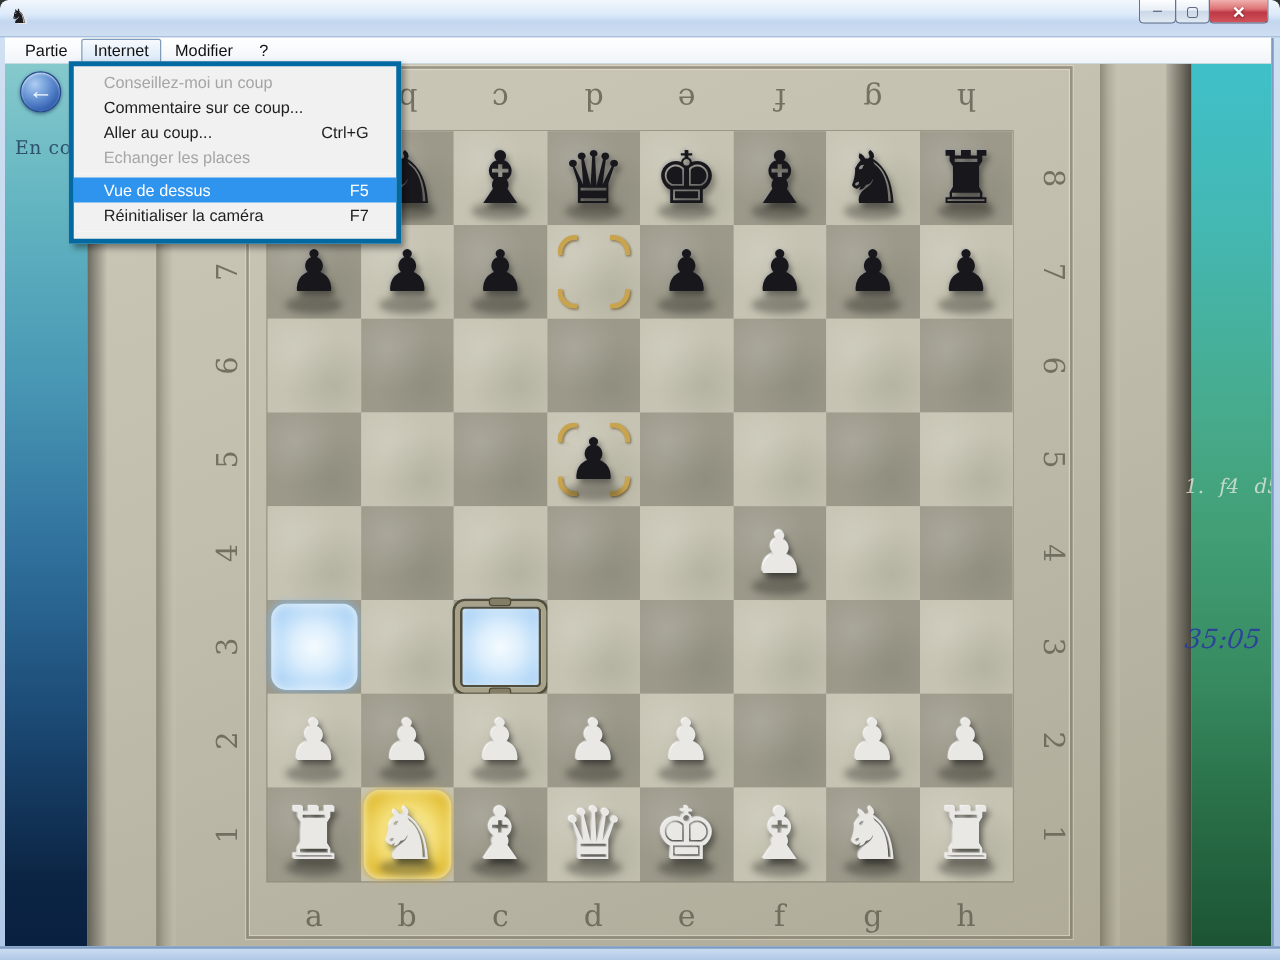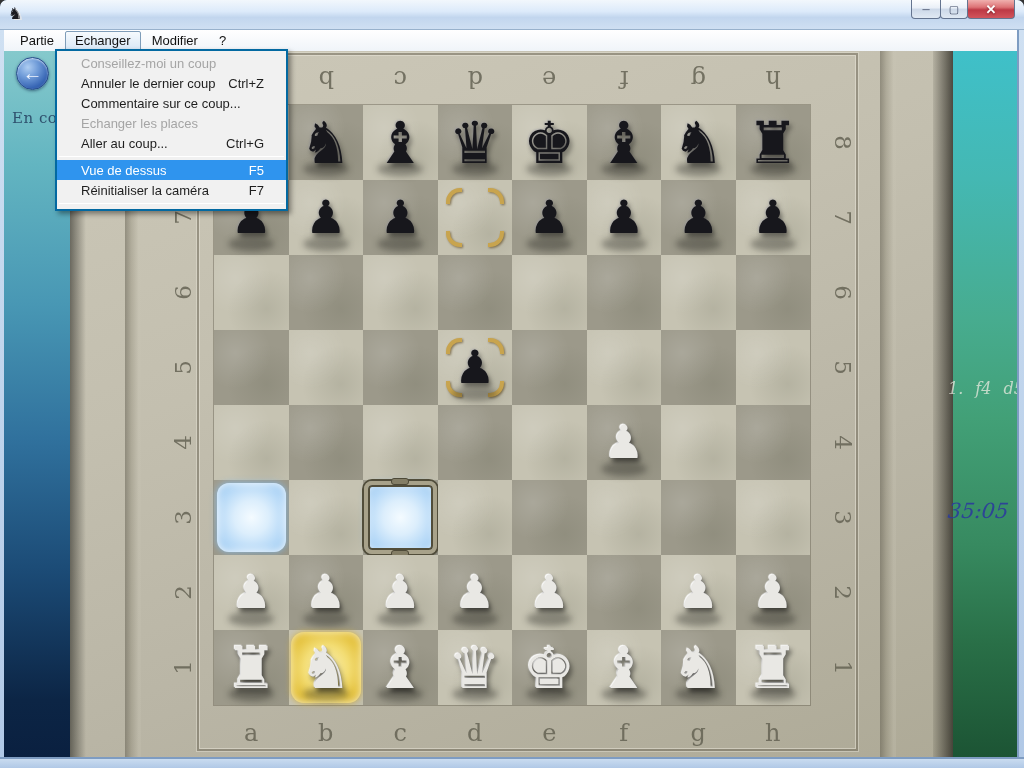--- a/index.html
+++ b/index.html
@@ -92,22 +92,22 @@
     color:#f0f5ff;font-size:20px;font-weight:bold;text-align:center;line-height:31px;}
   .status-left{position:absolute;left:8px;top:58px;font-family:"DejaVu Serif",serif;
     font-size:15px;color:#2e506d;letter-spacing:.5px;}
   .move-list{position:absolute;left:944px;top:328px;font-family:"DejaVu Serif",serif;font-style:italic;
     font-size:16px;color:rgba(235,235,224,.75);word-spacing:7px;white-space:nowrap;}
   .clock{position:absolute;left:944px;top:448px;font-family:"DejaVu Serif",serif;font-style:italic;
     font-size:21px;color:#2c3c9c;opacity:.9;transform:skewX(-6deg);}
   .status-bottom{position:absolute;right:10px;top:669px;font-family:"DejaVu Serif",serif;font-style:italic;
     font-size:22px;color:rgba(230,230,221,.85);letter-spacing:1px;text-shadow:0 1px 2px rgba(30,40,30,.4);}
   
-  .popup{position:absolute;left:55px;top:49px;width:233px;background:#f1f1f1;
-    border:2px solid #0369a1;box-shadow:3px 3px 5px rgba(0,0,0,.4);padding:2px 0;z-index:50;font-size:13px;}
+  .popup{position:absolute;left:55px;top:49px;width:266px;background:#f1f1f1;
+    border:4px solid #0369a1;box-shadow:3px 3px 5px rgba(0,0,0,.4);padding:2px 0;z-index:50;font-size:13px;}
   .cmi{height:20px;display:flex;align-items:center;justify-content:space-between;
     padding:0 22px 0 24px;color:#1e1e1e;}
   .cmi .sc{color:#1e1e1e;}
   .cmi.disabled, .cmi.disabled .sc{color:#a5a5a5;}
   .cmi.highlighted{background:var(--menu-highlight,#2f94ee);color:#fff;}
   .cmi.highlighted .sc{color:#fff;}
   .cmsep{height:1px;background:#d4d4d4;border-bottom:1px solid #fff;margin:3px 2px;}
   
   .brd{position:absolute;background:linear-gradient(#cfe0f2,#b0c8e6);}
   .brd.l{left:0;top:30px;width:4px;height:738px;}
@@ -123,21 +123,21 @@
     <span class="app-icon">♞</span>
     <div class="winbtns">
       <div class="winbtn min">─</div>
       <div class="winbtn max">▢</div>
       <div class="winbtn close">✕</div>
     </div>
   </div>
 
   <div class="menubar">
       <div class="mb-item">Partie</div>
-      <div class="mb-item active">Echanger</div>
+      <div class="mb-item active">Internet</div>
       <div class="mb-item">Modifier</div>
       <div class="mb-item">?</div>
     </div>
 
   <div class="content">
     <div class="bg-left"></div>
     <div class="bg-right"></div>
 
     <div class="table">
       <div class="table-edge-left"></div>
@@ -307,34 +307,30 @@
     <div class="move-list">1. f4 d5</div>
     <div class="clock">35:05</div>
   </div>
 
   <div class="popup" id="popup">
       <div class="cmi disabled">
         <span>Conseillez-moi un coup</span>
         <span class="sc"></span>
       </div>
       <div class="cmi">
-        <span>Annuler le dernier coup</span>
-        <span class="sc">Ctrl+Z</span>
-      </div>
-      <div class="cmi">
         <span>Commentaire sur ce coup...</span>
         <span class="sc"></span>
+      </div>
+      <div class="cmi">
+        <span>Aller au coup...</span>
+        <span class="sc">Ctrl+G</span>
       </div>
       <div class="cmi disabled">
         <span>Echanger les places</span>
         <span class="sc"></span>
-      </div>
-      <div class="cmi">
-        <span>Aller au coup...</span>
-        <span class="sc">Ctrl+G</span>
       </div>
       <div class="cmsep"></div>
       <div class="cmi highlighted">
         <span>Vue de dessus</span>
         <span class="sc">F5</span>
       </div>
       <div class="cmi">
         <span>Réinitialiser la caméra</span>
         <span class="sc">F7</span>
       </div>

